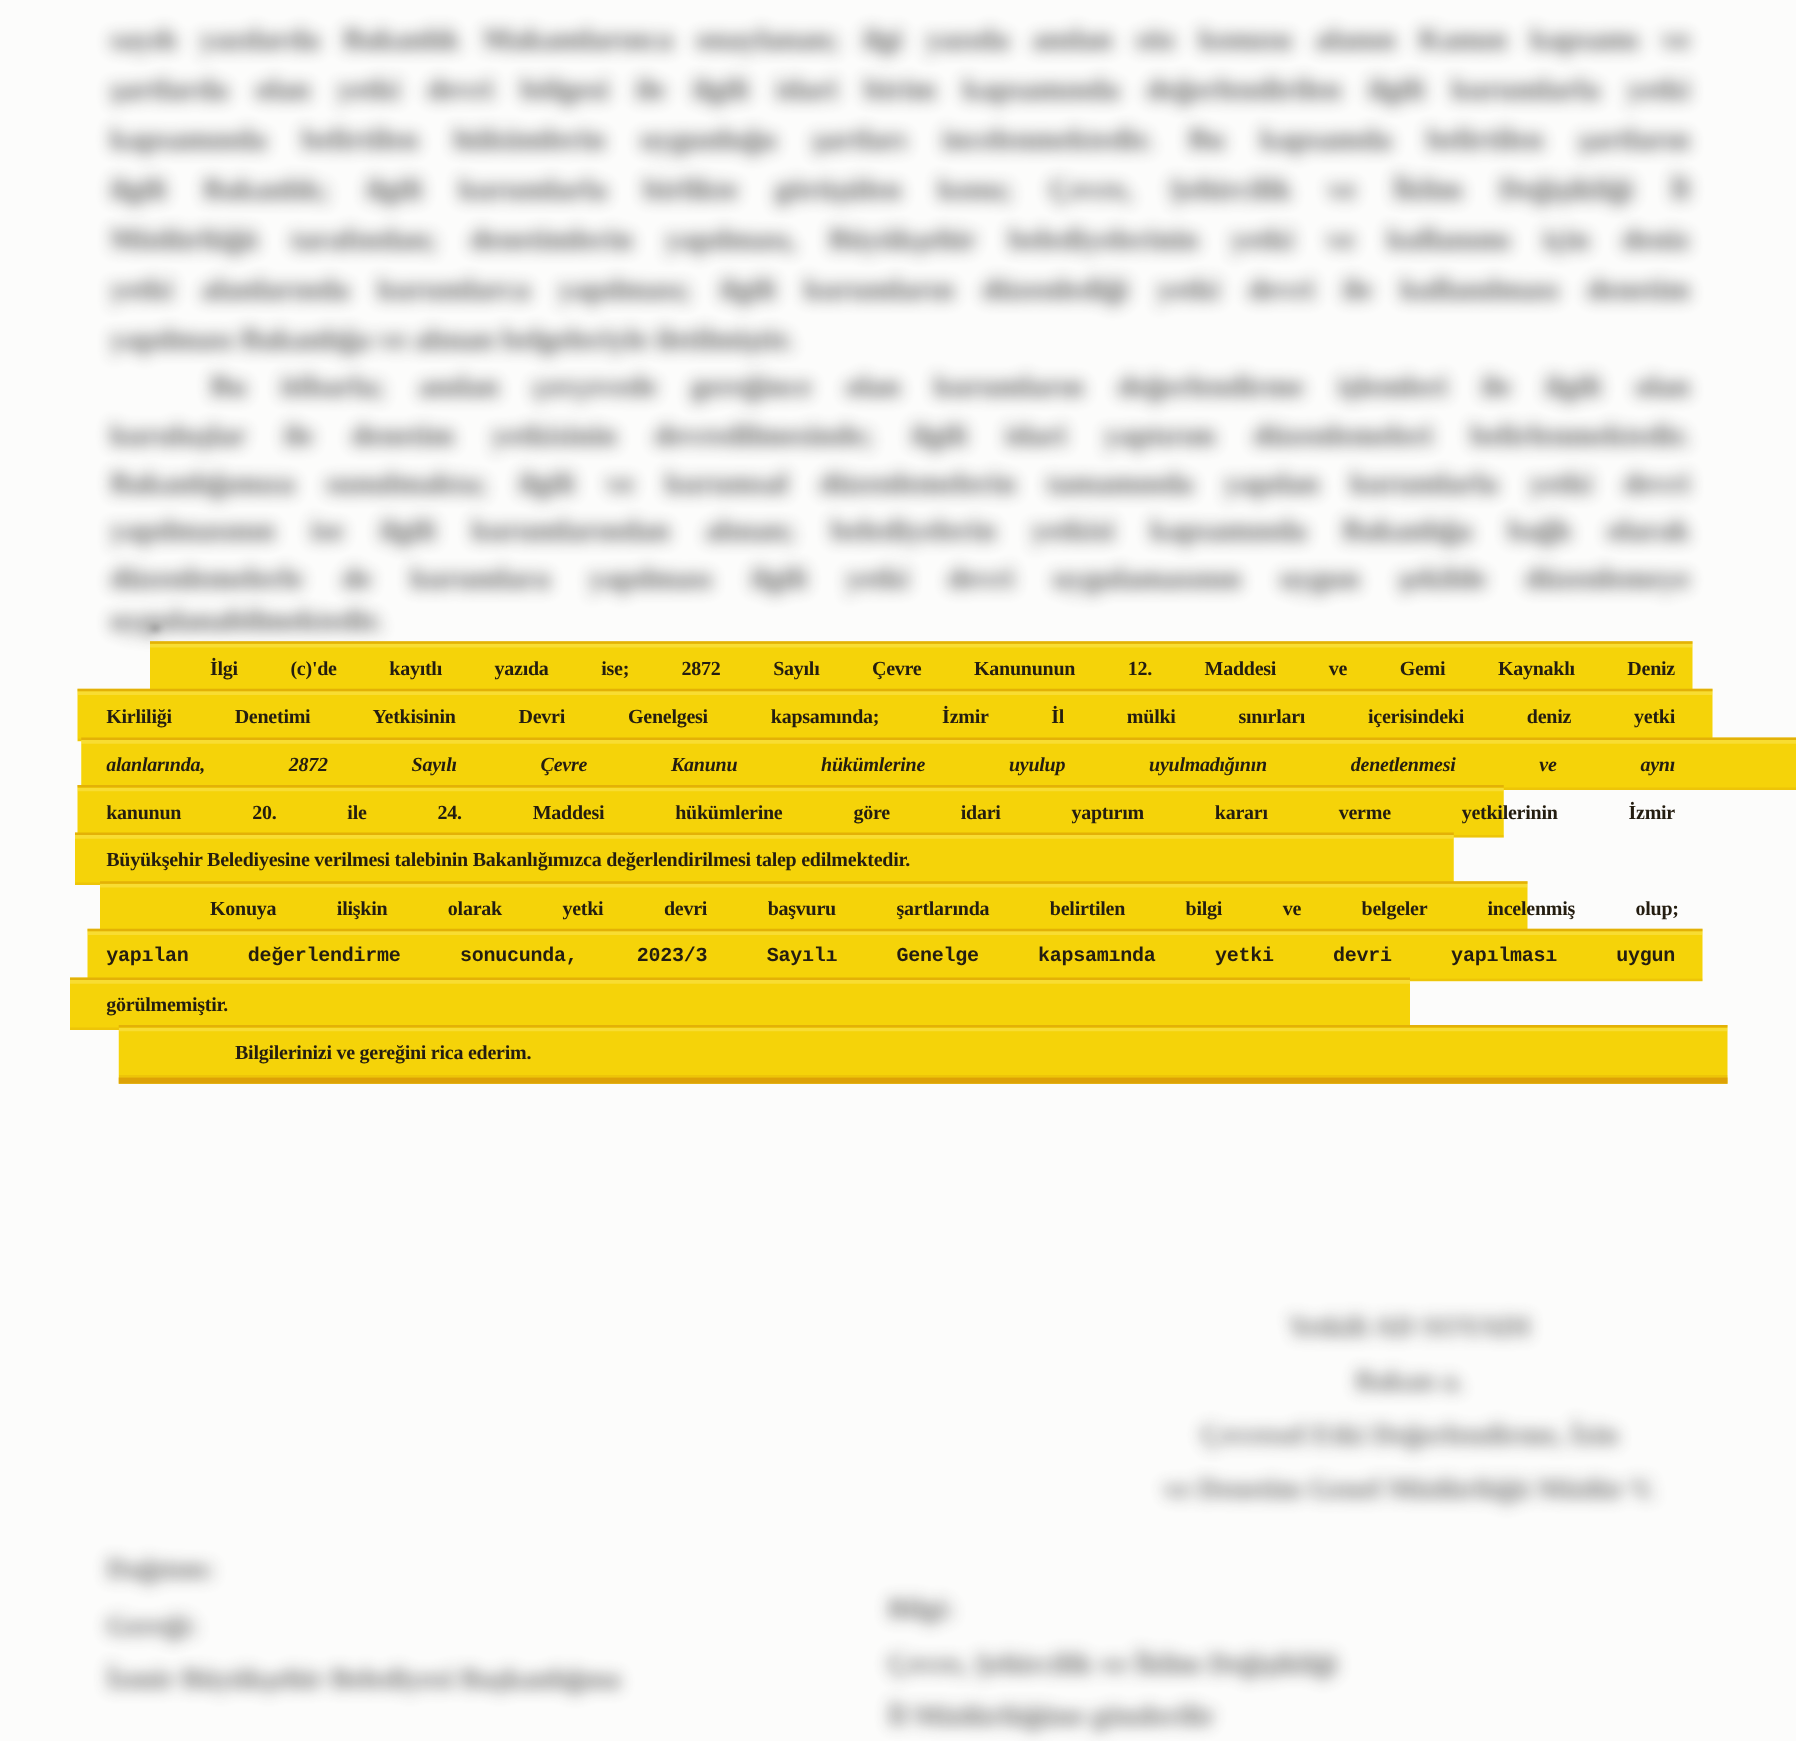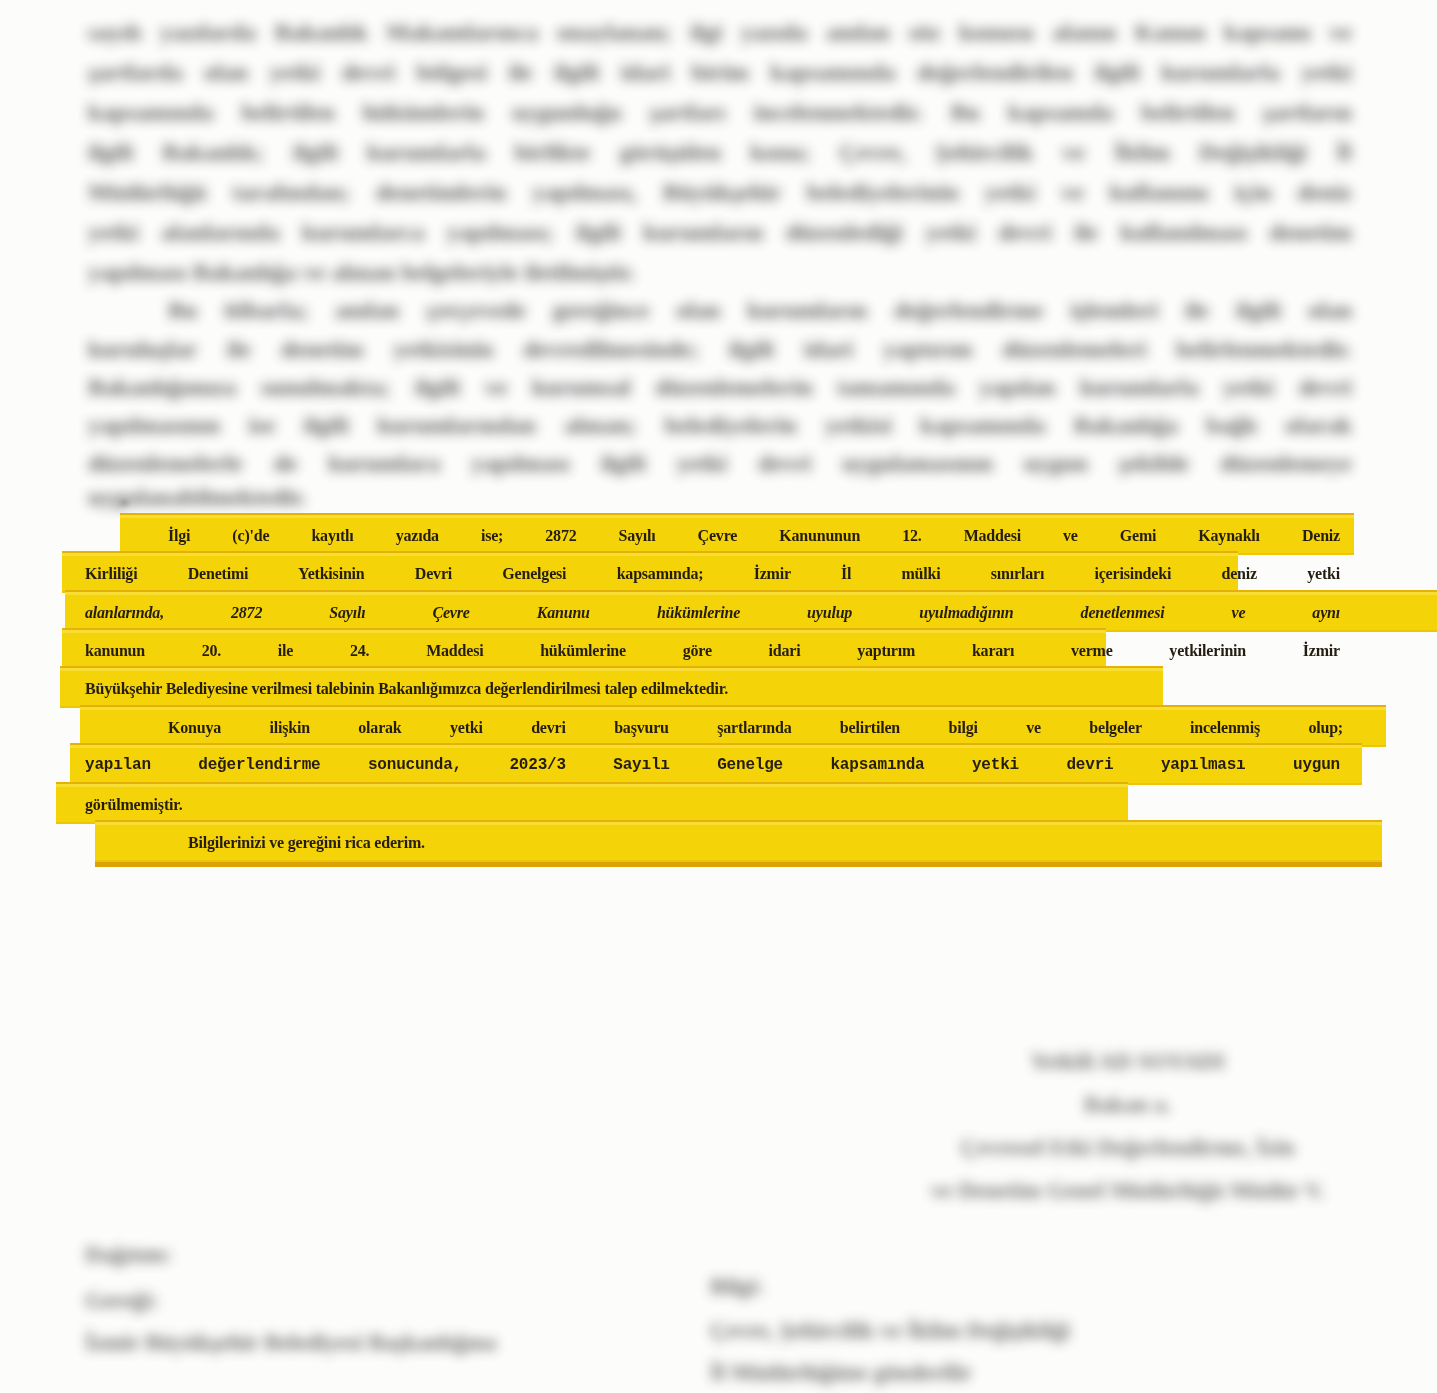--- a/index.html
+++ b/index.html
@@ -118,33 +118,33 @@
     <div class="blur-line just" style="left:88px;top:447px;width:1264px;">düzenlemelerle de kurumlara yapılması ilgili yetki devri uygulamasının uygun şekilde düzenlemeye</div>
     <div class="blur-line" style="left:88px;top:481px;">uygulanabilmektedir.</div>
   </div>
 
   <div class="blur-dash" style="left:120px;top:486px;">-</div>
 
   <div>
     <div class="hl-row" style="left:120px;top:513px;width:1234px;">
       <div class="hl-text just" style="left:48px;width:1172px;">İlgi (c)'de kayıtlı yazıda ise; 2872 Sayılı Çevre Kanununun 12. Maddesi ve Gemi Kaynaklı Deniz</div>
     </div>
-    <div class="hl-row" style="left:62px;top:551px;width:1176px;">
+    <div class="hl-row" style="left:62px;top:551px;width:1308px;">
       <div class="hl-text just" style="left:23px;width:1255px;">Kirliliği Denetimi Yetkisinin Devri Genelgesi kapsamında; İzmir İl mülki sınırları içerisindeki deniz yetki</div>
     </div>
     <div class="hl-row" style="left:65px;top:590px;width:1413px;font-style:italic;">
       <div class="hl-text just" style="left:20px;width:1255px;">alanlarında, 2872 Sayılı Çevre Kanunu  hükümlerine  uyulup  uyulmadığının  denetlenmesi  ve  aynı</div>
     </div>
-    <div class="hl-row" style="left:62px;top:628px;width:1044px;">
+    <div class="hl-row" style="left:62px;top:628px;width:1141px;">
       <div class="hl-text just" style="left:23px;width:1255px;">kanunun  20.  ile  24.  Maddesi hükümlerine  göre  idari  yaptırım  kararı  verme  yetkilerinin  İzmir</div>
     </div>
     <div class="hl-row" style="left:60px;top:666px;width:1103px;">
       <div class="hl-text left" style="left:25px;">Büyükşehir  Belediyesine  verilmesi talebinin Bakanlığımızca değerlendirilmesi talep edilmektedir.</div>
     </div>
-    <div class="hl-row" style="left:80px;top:705px;width:1306px;">
+    <div class="hl-row" style="left:80px;top:705px;width:1142px;">
       <div class="hl-text just" style="left:88px;width:1175px;">Konuya  ilişkin  olarak  yetki devri başvuru şartlarında belirtilen bilgi ve belgeler incelenmiş olup;</div>
     </div>
     <div class="hl-row" style="left:70px;top:743px;width:1292px;">
       <div class="hl-text just" style="left:15px;width:1255px;font-family:Liberation Mono, monospace;">yapılan  değerlendirme  sonucunda,  2023/3  Sayılı  Genelge  kapsamında  yetki  devri  yapılması  uygun</div>
     </div>
     <div class="hl-row" style="left:56px;top:782px;width:1072px;">
       <div class="hl-text left" style="left:29px;">görülmemiştir.</div>
     </div>
     <div class="hl-row last" style="left:75px;top:820px;width:1287px;margin-left:20px;">
       <div class="hl-text left" style="left:93px;">Bilgilerinizi ve gereğini rica ederim.</div>

